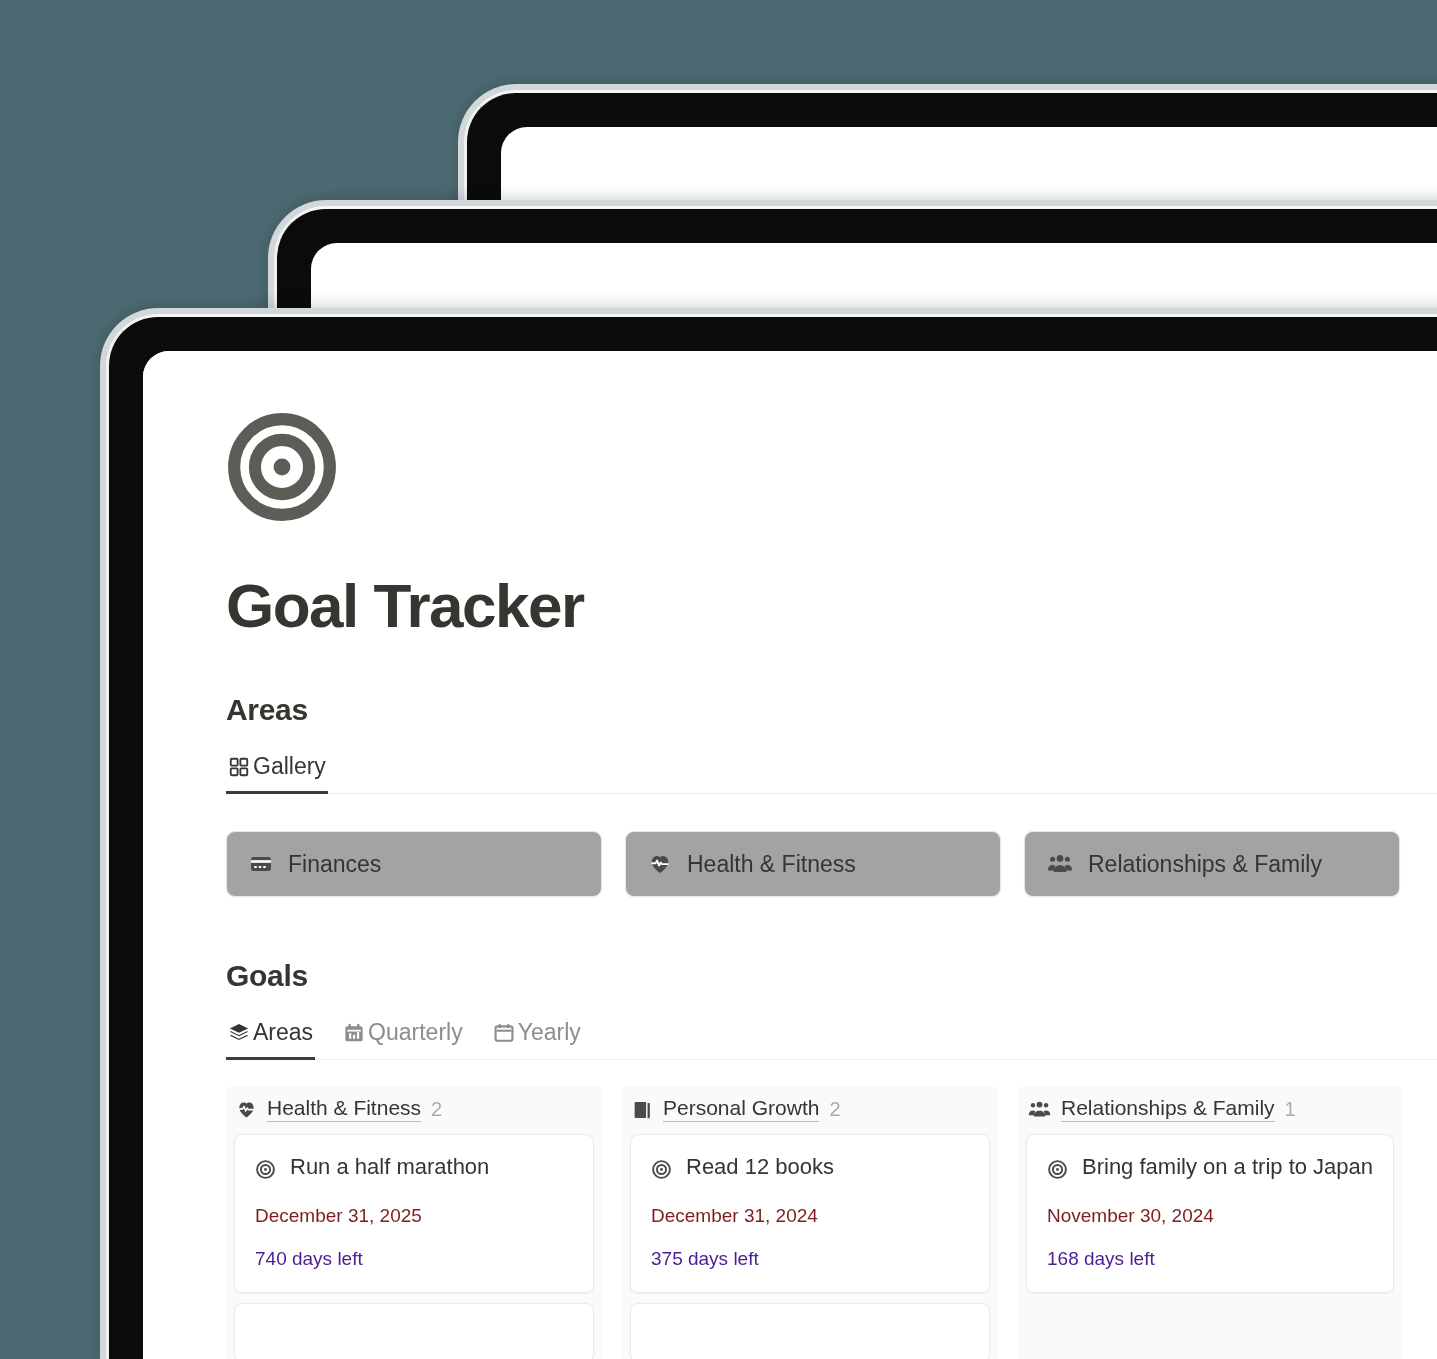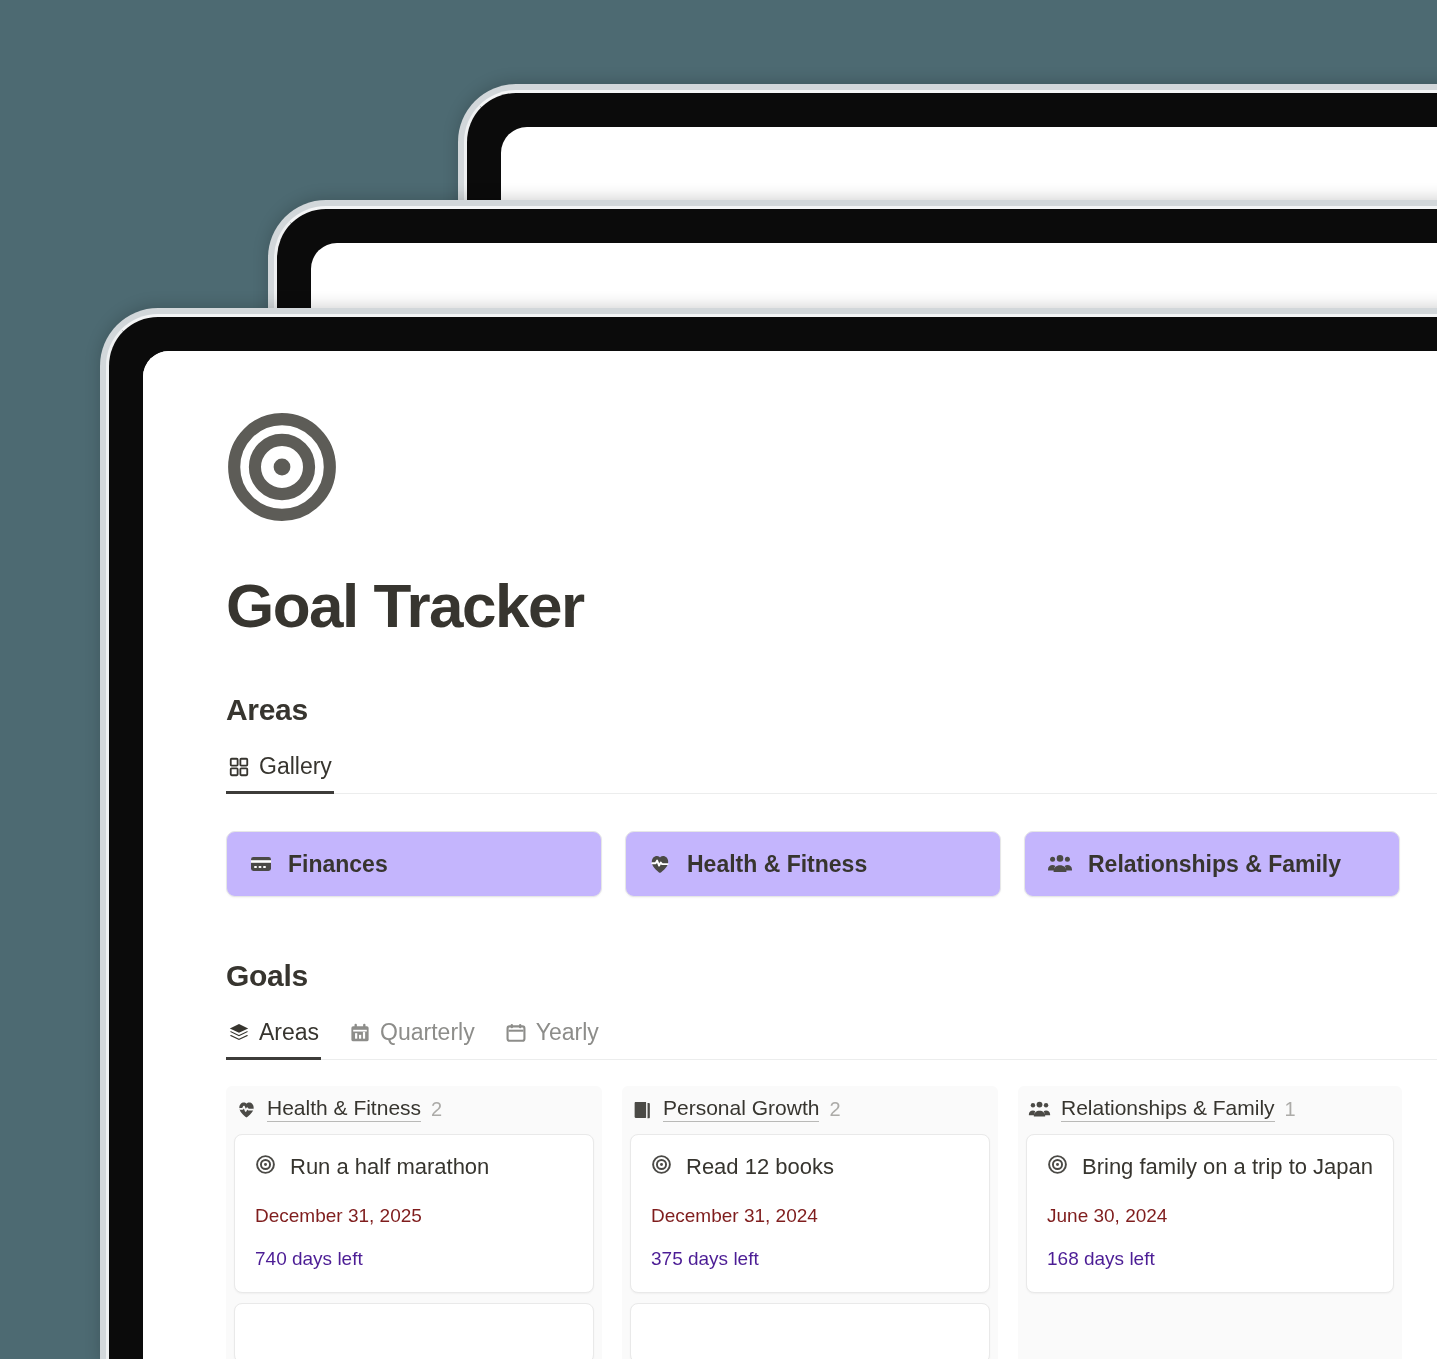--- a/index.html
+++ b/index.html
@@ -83,21 +83,21 @@
     display: flex;
     align-items: flex-end;
     gap: 26px;
     border-bottom: 1px solid #eceded;
     margin-top: 20px;
     padding-right: 0;
   }
   .tab {
     display: flex;
     align-items: center;
-    gap: 9px;
+    gap: 3px;
     padding: 6px 2px 11px 2px;
     font-size: 23px;
     color: #8d8d8a;
     cursor: pointer;
     border-bottom: 3px solid transparent;
     margin-bottom: -1px;
     white-space: nowrap;
   }
   .tab.active { color: #37352f; border-bottom-color: #3d3c39; font-weight: 500; }
   .tab .ic { display: flex; align-items: center; }
@@ -109,28 +109,27 @@
     margin-top: 37px;
     padding-right: 0;
   }
   .area-card {
     flex: 0 0 376px;
     height: 66px;
     display: flex;
     align-items: center;
     gap: 15px;
     padding: 0 22px;
-    background: #c4b5fd;
+    background: #a3a3a3;
     border: 1px solid #e6e7e7;
     border-radius: 9px;
     box-shadow: 0 1px 2px rgba(15,15,15,0.045);
     font-size: 23px;
     color: #37352f;
     cursor: pointer;
-    font-weight: bold;
   }
 
   .goals-head { margin-top: 62px; }
 
   
   .groups {
     display: flex;
     gap: 20px;
     margin-top: 26px;
   }
@@ -154,21 +153,21 @@
   .goal-card {
     background: #ffffff;
     border: 1px solid #e9e9e9;
     border-radius: 8px;
     padding: 19px 20px 22px 20px;
     box-shadow: 0 1px 2px rgba(15,15,15,0.045);
     cursor: pointer;
   }
   .goal-title {
     display: flex;
-    align-items: flex-start;
+    align-items: flex-end;
     gap: 14px;
     font-size: 22px;
     font-weight: 500;
     color: #37352f;
     margin-bottom: 25px;
     white-space: nowrap;
   }
   .goal-date { font-size: 19px; color: #7f1d1d; margin-bottom: 21px; }
   .goal-days { font-size: 19px; color: #4c1d95; }
 
@@ -391,21 +390,21 @@
                   <div class="goal-title">
                     <span class="ic">
                       <svg width="21" height="21" viewBox="0 0 24 24">
                         <circle cx="12" cy="12" r="9.6" fill="none" stroke="#4b4a46" stroke-width="2.2"></circle>
                         <circle cx="12" cy="12" r="5.2" fill="none" stroke="#4b4a46" stroke-width="2.2"></circle>
                         <circle cx="12" cy="12" r="1.7" fill="#4b4a46"></circle>
                       </svg>
                     </span>
                     <span>Bring family on a trip to Japan</span>
                   </div>
-                  <div class="goal-date">June 30, 2024</div>
+                  <div class="goal-date">November 30, 2024</div>
                   <div class="goal-days">168 days left</div>
                 </div>
               </div>
             </div>
 
           </div>
 
         </div>
 
       </div>

